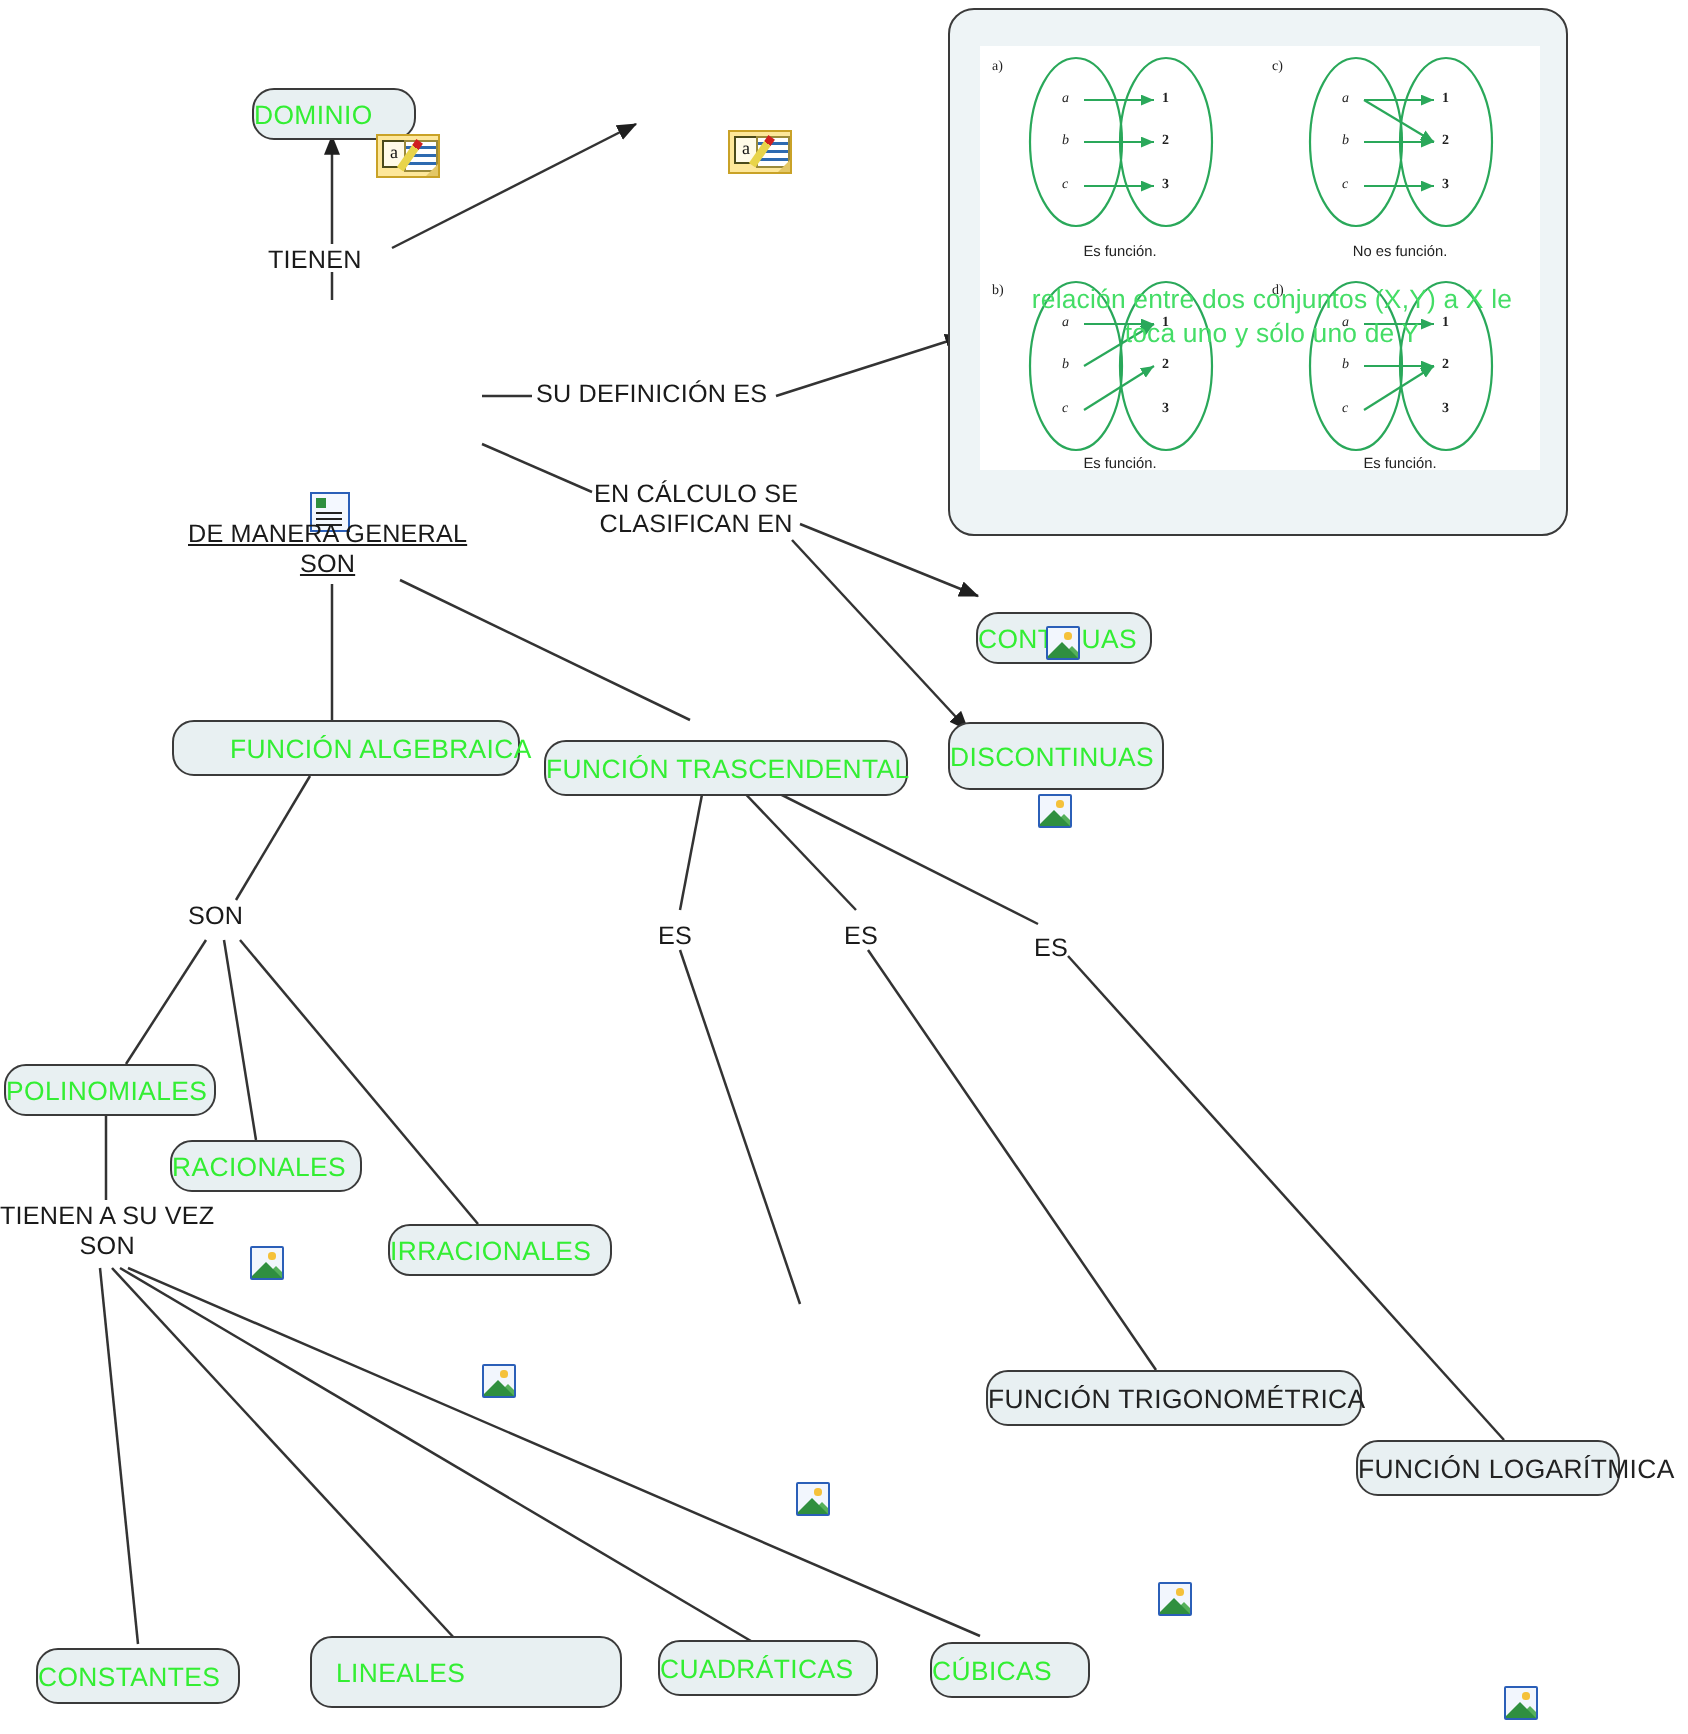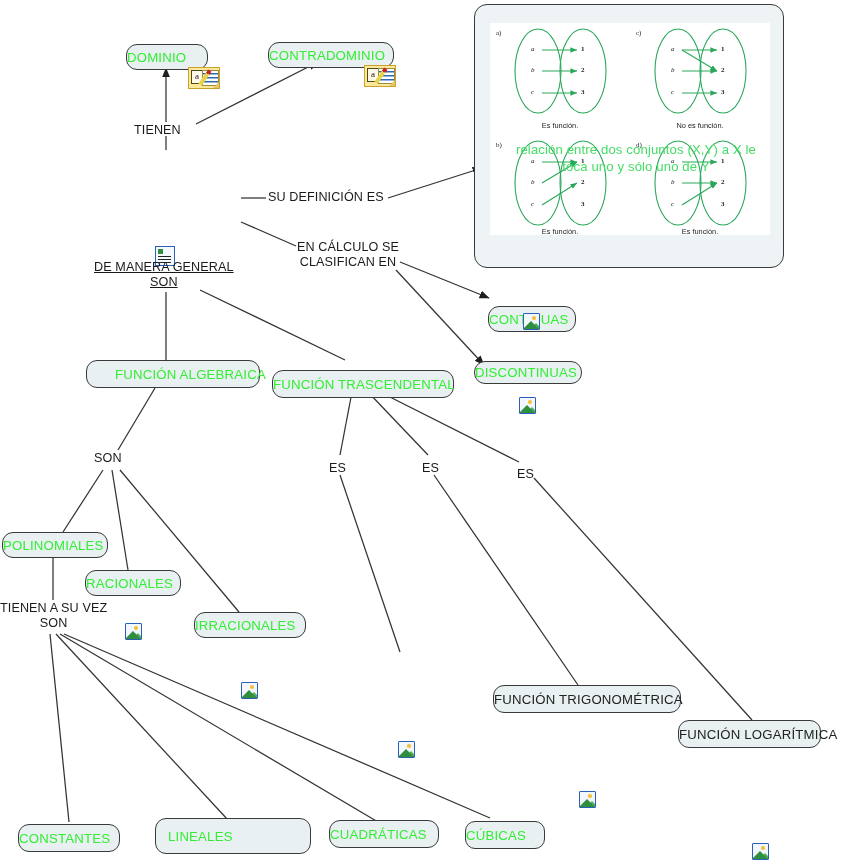--- a/index.html
+++ b/index.html
@@ -258,23 +258,20 @@
   <div class="node green" style="left:126px; top:44px; width:82px; height:26px;">
     <span>DOMINIO</span>
   </div>
   <div class="note-icon" style="left:188px; top:67px;">
     <div class="a">a</div>
     <div class="lines"></div>
     <div class="pencil"></div>
     <div class="corner"></div>
   </div>
 
-  <div class="node green" style="left:268px; top:42px; width:126px; height:26px;">
-    <span>CONTRADOMINIO</span>
-  </div>
   <div class="note-icon" style="left:364px; top:65px;">
     <div class="a">a</div>
     <div class="lines"></div>
     <div class="pencil"></div>
     <div class="corner"></div>
   </div>
 
   <div class="doc-icon" style="left:155px; top:246px;">
     <div class="sq"></div>
     <div class="ln" style="top:9px;"></div>
@@ -282,21 +279,21 @@
     <div class="ln" style="top:15px;"></div>
   </div>
 
   <div class="node green" style="left:488px; top:306px; width:88px; height:26px;">
     <span>CONTINUAS</span>
   </div>
   <div class="pic-icon" style="left:523px; top:313px;">
       <i></i>
     </div>
 
-  <div class="node green" style="left:474px; top:361px; width:108px; height:23px;">
+  <div class="node green" style="left:474px; top:361px; width:108px; height:34px;">
     <span>DISCONTINUAS</span>
   </div>
   <div class="pic-icon" style="left:519px; top:380px;">
       <i></i>
     </div>
 
   <div class="node green" style="left:86px; top:360px; width:174px; height:28px;padding-left:28px;">
     <span>FUNCIÓN ALGEBRAICA</span>
   </div>
 
@@ -326,40 +323,40 @@
       <i></i>
     </div>
 
   <div class="node black" style="left:493px; top:685px; width:188px; height:28px;">
     <span>FUNCIÓN TRIGONOMÉTRICA</span>
   </div>
   <div class="pic-icon" style="left:579px; top:706px;">
       <i></i>
     </div>
 
-  <div class="node black" style="left:678px; top:720px; width:143px; height:28px;">
+  <div class="node black" style="left:678px; top:720px; width:132px; height:28px;">
     <span>FUNCIÓN LOGARÍTMICA</span>
   </div>
   <div class="pic-icon" style="left:752px; top:741px;">
       <i></i>
     </div>
 
   <div class="node green" style="left:18px; top:824px; width:102px; height:28px;">
     <span>CONSTANTES</span>
   </div>
 
   <div class="node green" style="left:155px; top:818px; width:156px; height:36px;padding-left:12px;">
     <span>LINEALES</span>
   </div>
 
   <div class="node green" style="left:329px; top:820px; width:110px; height:28px;">
     <span>CUADRÁTICAS</span>
   </div>
 
-  <div class="node green" style="left:465px; top:821px; width:80px; height:28px;border-radius:10px;">
+  <div class="node green" style="left:465px; top:821px; width:80px; height:28px;">
     <span>CÚBICAS</span>
   </div>
 
   <div class="elabel" style="left:134px; top:123px;">TIENEN</div>
   <div class="elabel" style="left:268px; top:190px;">SU DEFINICIÓN ES</div>
   <div class="elabel" style="left:297px; top:240px;">EN CÁLCULO SE
 CLASIFICAN EN</div>
   <div class="elabel" style="left:94px; top:260px;text-decoration:underline;">DE MANERA GENERAL
 SON</div>
   <div class="elabel" style="left:94px; top:451px;">SON</div>

